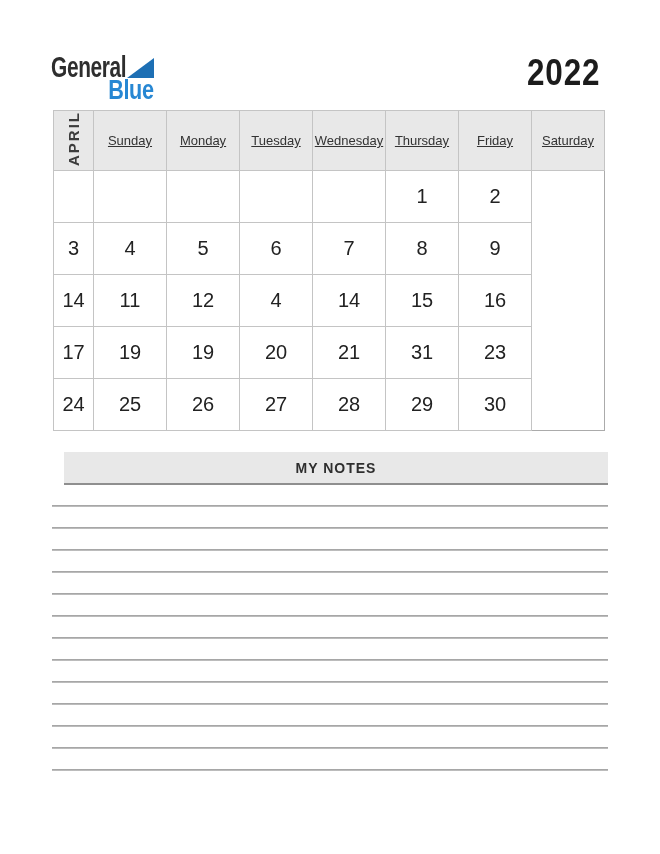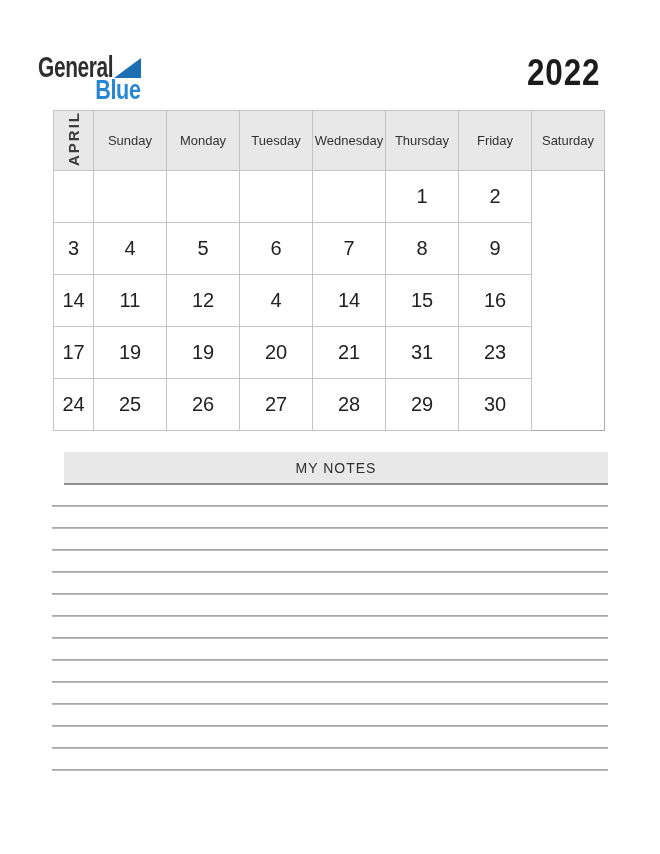--- a/index.html
+++ b/index.html
@@ -6,21 +6,21 @@
   body {
     width:660px; height:854px; position:relative; overflow:hidden;
     font-family:"Liberation Sans","DejaVu Sans",sans-serif;
     --brand-blue:#2787d3; --triangle-blue:#1d6fb4; --panel-bg:#e8e8e8;
     --grid-border:#c4c4c4; --outer-border:#ababab; --line-color:#ababab;
     --bar-border:#8f8f8f; --ink:#222222;
   }
   .page { position:absolute; inset:0; background:#fff; }
 
   
-  .logo { position:absolute; left:38px; top:54px; width:103px; height:46px; }
+  .logo { position:absolute; left:51px; top:54px; width:103px; height:46px; }
   .logo-general {
     position:absolute; left:0; top:0; display:inline-block;
     font-size:29px; line-height:27px; font-weight:bold; letter-spacing:-0.5px;
     color:#2e2e2e; transform:scaleX(0.72); transform-origin:left top; white-space:nowrap;
   }
   .logo-triangle { position:absolute; left:76px; top:4px; width:27px; height:20px; color:var(--triangle-blue); }
   .logo-blue {
     position:absolute; top:24px; right:0; display:inline-block;
     font-size:27px; line-height:24px; font-weight:bold; letter-spacing:-0.5px;
     color:var(--brand-blue); transform:scaleX(0.8); transform-origin:right top; white-space:nowrap;
@@ -35,38 +35,38 @@
 
   
   .calendar {
     position:absolute; left:53px; top:110px; width:552px;
     border-collapse:collapse; table-layout:fixed;
     border:1px solid var(--outer-border);
   }
   .calendar th, .calendar td { border:1px solid var(--grid-border); padding:0; }
   .weekday {
     height:28px; background:var(--panel-bg);
-    font-size:13px; font-weight:normal; color:#333333; text-align:center;
+    font-size:13px; font-weight:normal; color:#333333; text-align:center;text-decoration:underline;
   }
   .month-cell { width:40px; background:var(--panel-bg); text-align:center; vertical-align:middle; }
   .month-label {
     display:inline-block; writing-mode:vertical-rl; transform:rotate(180deg);
     font-size:15px; font-weight:bold; letter-spacing:2px; color:#3c3c3c;
   }
   .day-cell {
     height:51px; text-align:center; vertical-align:middle;
     font-size:20px; color:var(--ink); background:#ffffff;
   }
 
   
   .notes { position:absolute; left:52px; top:452px; width:556px; }
   .notes-header {
     height:31px; background:var(--panel-bg); border-bottom:2px solid var(--bar-border);
     display:flex; align-items:center; justify-content:center;
-    font-size:14px; font-weight:normal; letter-spacing:1px; color:#2e2e2e;margin-left:12px;
+    font-size:14px; font-weight:bold; letter-spacing:1px; color:#2e2e2e;margin-left:12px;
   }
   .note-line { height:2px; margin-top:20px;
     background:linear-gradient(to bottom,#9c9c9c,#c6c6c6); }
 </style>
 </head>
 <body style="--brand-blue: #2787d3; --triangle-blue: #1d6fb4; --panel-bg: #e8e8e8; --grid-border: #c4c4c4; --outer-border: #ababab; --line-color: #ababab; --bar-border: #8f8f8f; --ink: #222222;">
 
 <div class="page">
 
   <div class="logo">

